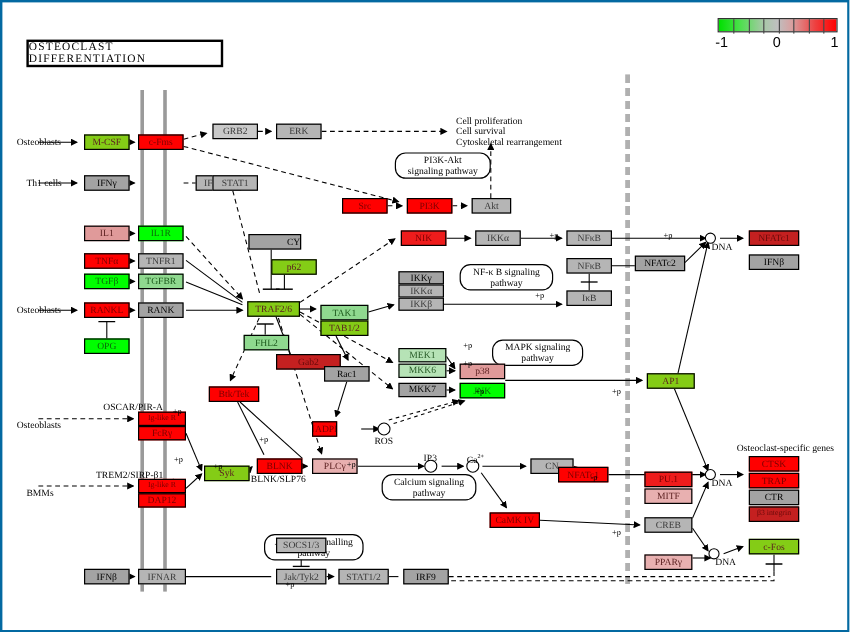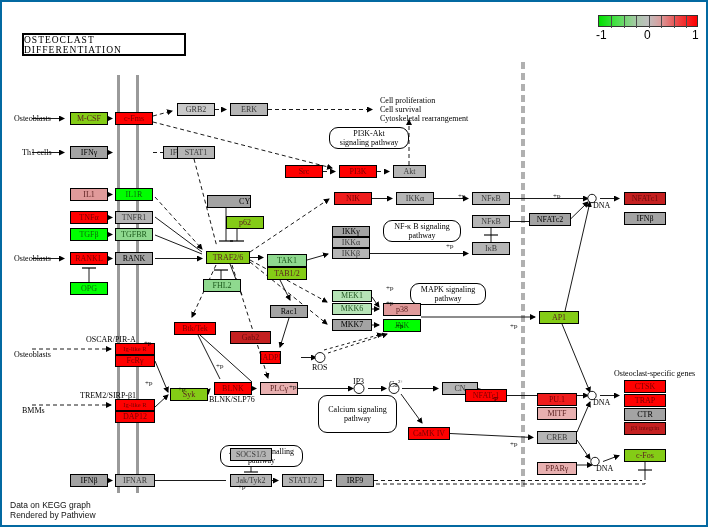--- a/index.html
+++ b/index.html
@@ -299,21 +299,21 @@
   <div id="pathway-layer">
       <div class="node round" style="left: 327px; top: 125px; width: 80px; height: 22px;">
         <span>PI3K-Akt<br>signaling pathway</span>
       </div>
       <div class="node round" style="left: 381px; top: 218px; width: 78px; height: 22px;">
         <span>NF-κ B signaling<br>pathway</span>
       </div>
       <div class="node round" style="left: 408px; top: 281px; width: 76px; height: 22px;">
         <span>MAPK signaling<br>pathway</span>
       </div>
-      <div class="node round" style="left: 316px; top: 393px; width: 79px; height: 38px;">
+      <div class="node round" style="left: 316px; top: 393px; width: 79px; height: 22px;">
         <span>Calcium signaling<br>pathway</span>
       </div>
       <div class="node round" style="left: 218px; top: 443px; width: 83px; height: 22px;">
         <span>Jak-STAT signalling<br>pathway</span>
       </div>
     </div>
 
   <div id="node-layer">
       <div class="node rose2" style="left: 68px; top: 110px; width: 38px; height: 13px;">
         <span>M-CSF</span>
@@ -377,21 +377,21 @@
       </div>
       <div class="node grn" style="left: 68px; top: 280px; width: 38px; height: 13px;">
         <span>OPG</span>
       </div>
       <div class="node rose2" style="left: 204px; top: 249px; width: 44px; height: 13px;">
         <span>TRAF2/6</span>
       </div>
       <div class="node grn2" style="left: 201px; top: 277px; width: 38px; height: 13px;">
         <span>FHL2</span>
       </div>
-      <div class="node dkred" style="left: 228px; top: 293px; width: 41px; height: 13px; margin-top: 36px;">
+      <div class="node dkred" style="left: 228px; top: 293px; width: 54px; height: 13px;">
         <span>Gab2</span>
       </div>
       <div class="node grn2" style="left: 265px; top: 252px; width: 40px; height: 13px;">
         <span>TAK1</span>
       </div>
       <div class="node rose2" style="left: 265px; top: 265px; width: 40px; height: 13px;">
         <span>TAB1/2</span>
       </div>
       <div class="node red2" style="left: 332px; top: 190px; width: 38px; height: 13px;">
         <span>NIK</span>
@@ -564,18 +564,14 @@
   <div class="lbl" style="left:612px;top:367px;">Osteoclast-specific genes</div>
 
   <div class="lbl" style="left:591px;top:199px;">DNA</div>
   <div class="lbl" style="left:591px;top:396px;">DNA</div>
   <div class="lbl" style="left:594px;top:462px;">DNA</div>
 
   <div class="lbl" style="left:351px;top:375px;">IP3</div>
   <div class="lbl" style="left:387px;top:375px;"><span>Ca</span><sup style="font-size:5px">2+</sup></div>
   <div class="lbl" style="left:310px;top:361px;">ROS</div>
 
-  <div id="footer">
-    <div>Data on KEGG graph</div>
-    <div>Rendered by Pathview</div>
-  </div>
 
 </div>
 
 </body></html>

